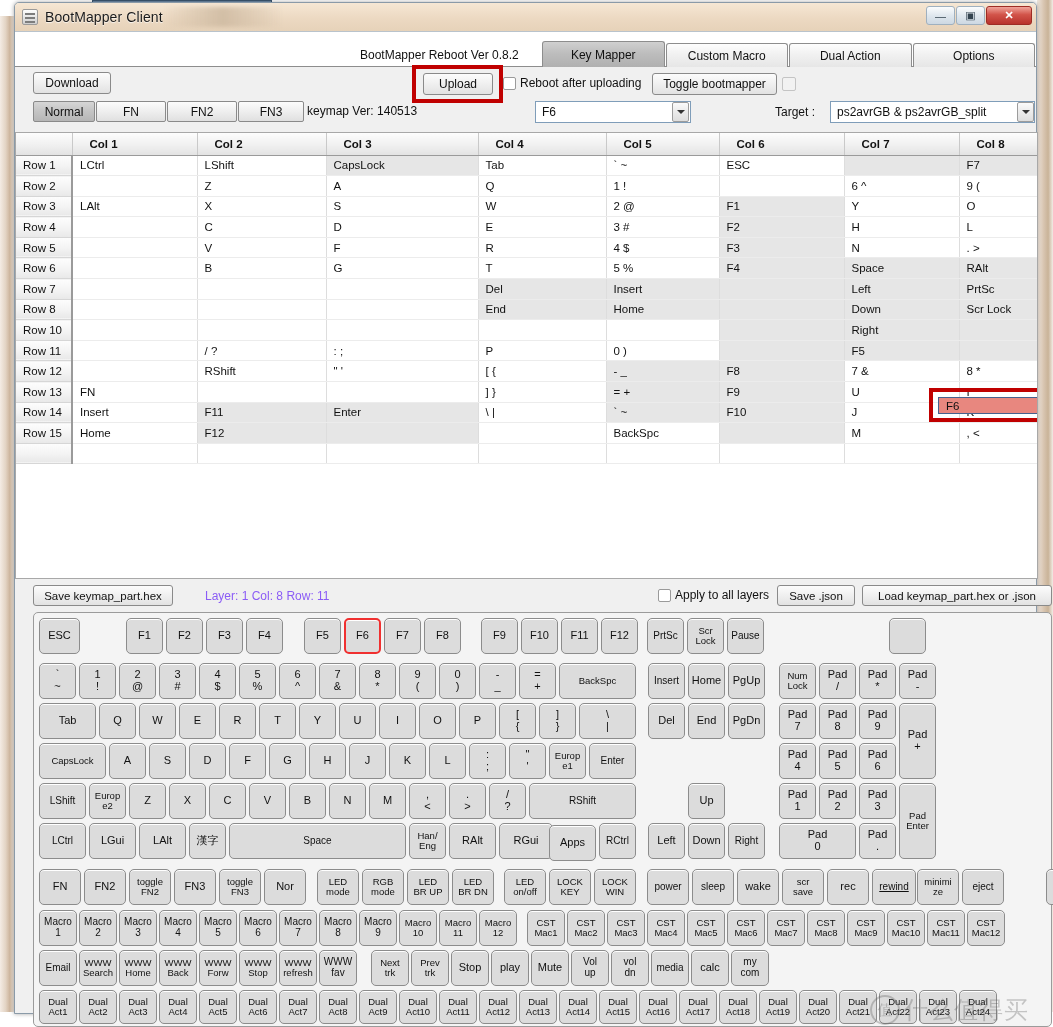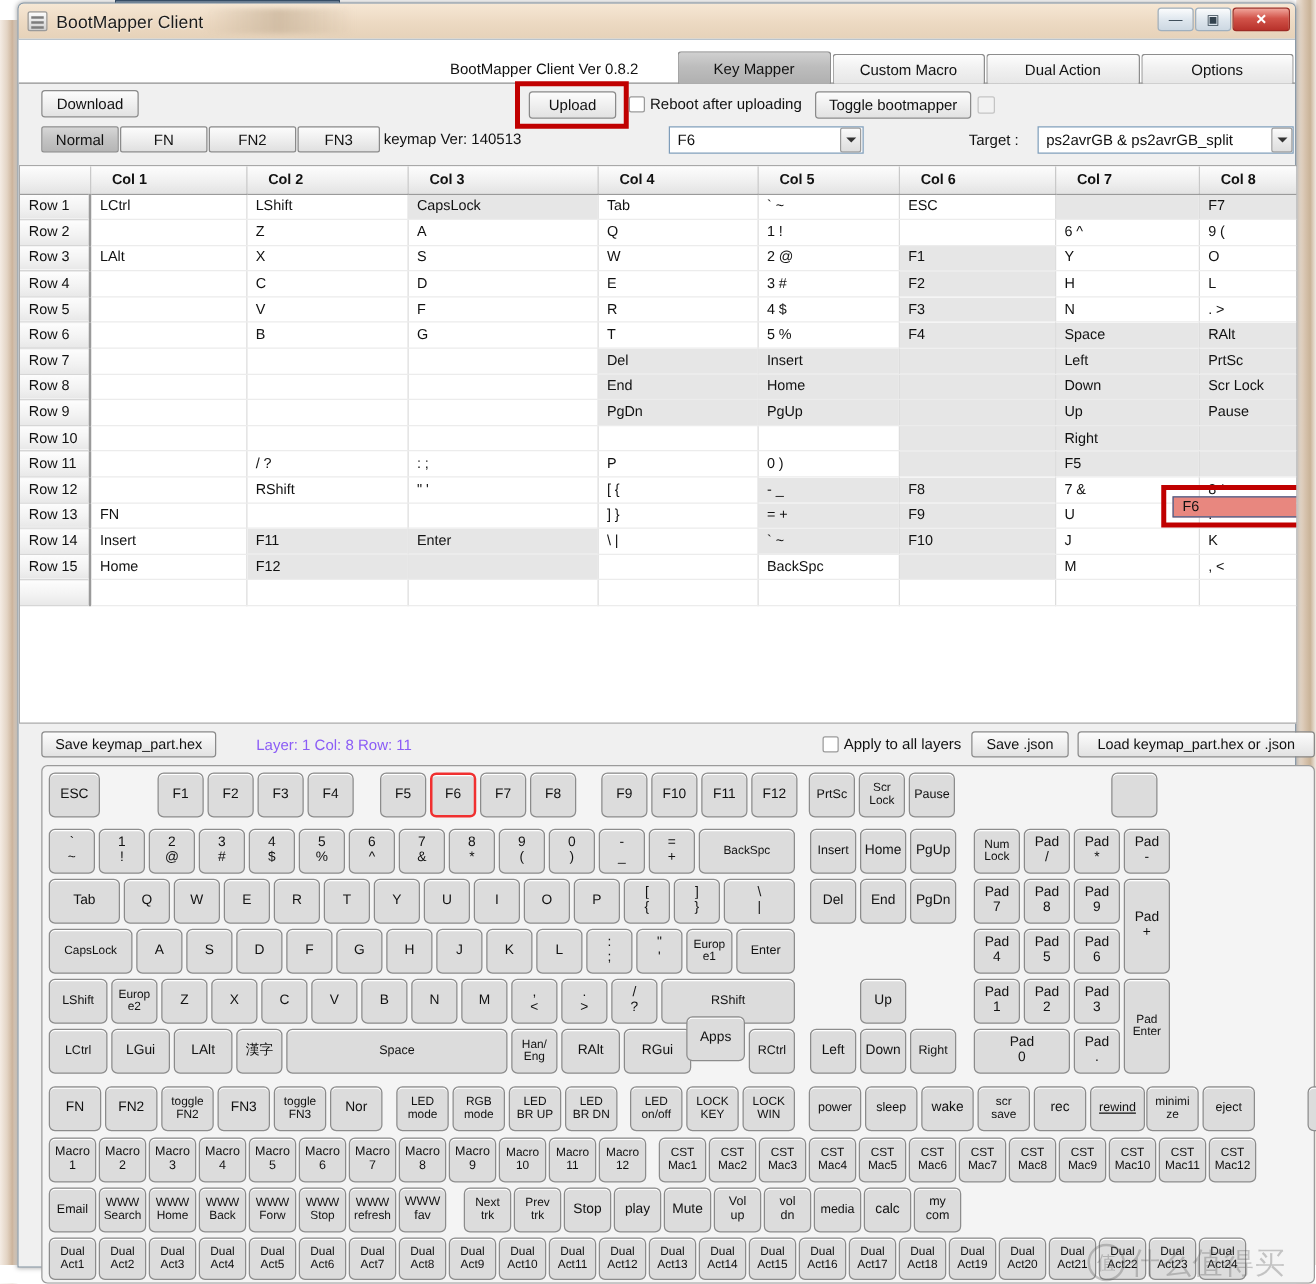--- a/index.html
+++ b/index.html
@@ -298,21 +298,21 @@
       <div class="win-btn">—</div>
       <div class="win-btn">▣</div>
       <div class="win-btn close">✕</div>
     </div>
   </div>
 
   <div id="client">
 
     <div id="header-white"></div>
 
-    <div id="version-label">BootMapper Client Ver 0.8.2</div>
+    <div id="version-label">BootMapper Reboot Ver 0.8.2</div>
 
     <div id="tabstrip">
       <div class="tab active">Key Mapper</div>
       <div class="tab">Custom Macro</div>
       <div class="tab">Dual Action</div>
       <div class="tab">Options</div>
     </div>
 
     <div id="toolbar">
       <div class="btn" id="download-btn">Download</div>
@@ -456,31 +456,20 @@
               <td></td>
               <td></td>
               <td></td>
               <td class="sh">End</td>
               <td class="sh">Home</td>
               <td class="sh"></td>
               <td class="sh">Down</td>
               <td class="sh">Scr Lock</td>
             </tr>
             <tr>
-              <td class="rowhdr">Row 9</td>
-              <td></td>
-              <td></td>
-              <td></td>
-              <td class="sh">PgDn</td>
-              <td class="sh">PgUp</td>
-              <td class="sh"></td>
-              <td class="sh">Up</td>
-              <td class="sh">Pause</td>
-            </tr>
-            <tr>
               <td class="rowhdr">Row 10</td>
               <td></td>
               <td></td>
               <td></td>
               <td></td>
               <td></td>
               <td class="sh"></td>
               <td class="sh">Right</td>
               <td class="sh"></td>
             </tr>
@@ -916,21 +905,21 @@
           <div class="key xs" style="left: 375px; top: 210px; width: 37px; height: 36px;">
             <span>Han/</span>
             <span>Eng</span>
           </div>
           <div class="key" style="left: 415px; top: 210px; width: 47px; height: 36px;">
             <span>RAlt</span>
           </div>
           <div class="key" style="left: 465px; top: 210px; width: 54px; height: 36px;">
             <span>RGui</span>
           </div>
-          <div class="key" style="left: 515px; top: 200px; width: 47px; height: 36px; justify-content: center;">
+          <div class="key" style="left: 515px; top: 212px; width: 47px; height: 36px; justify-content: center;">
             <span>Apps</span>
           </div>
           <div class="key sm" style="left: 565px; top: 210px; width: 37px; height: 36px;">
             <span>RCtrl</span>
           </div>
           <div class="key" style="left: 614px; top: 210px; width: 37px; height: 36px;">
             <span>Left</span>
           </div>
           <div class="key" style="left: 654px; top: 210px; width: 37px; height: 36px;">
             <span>Down</span>

